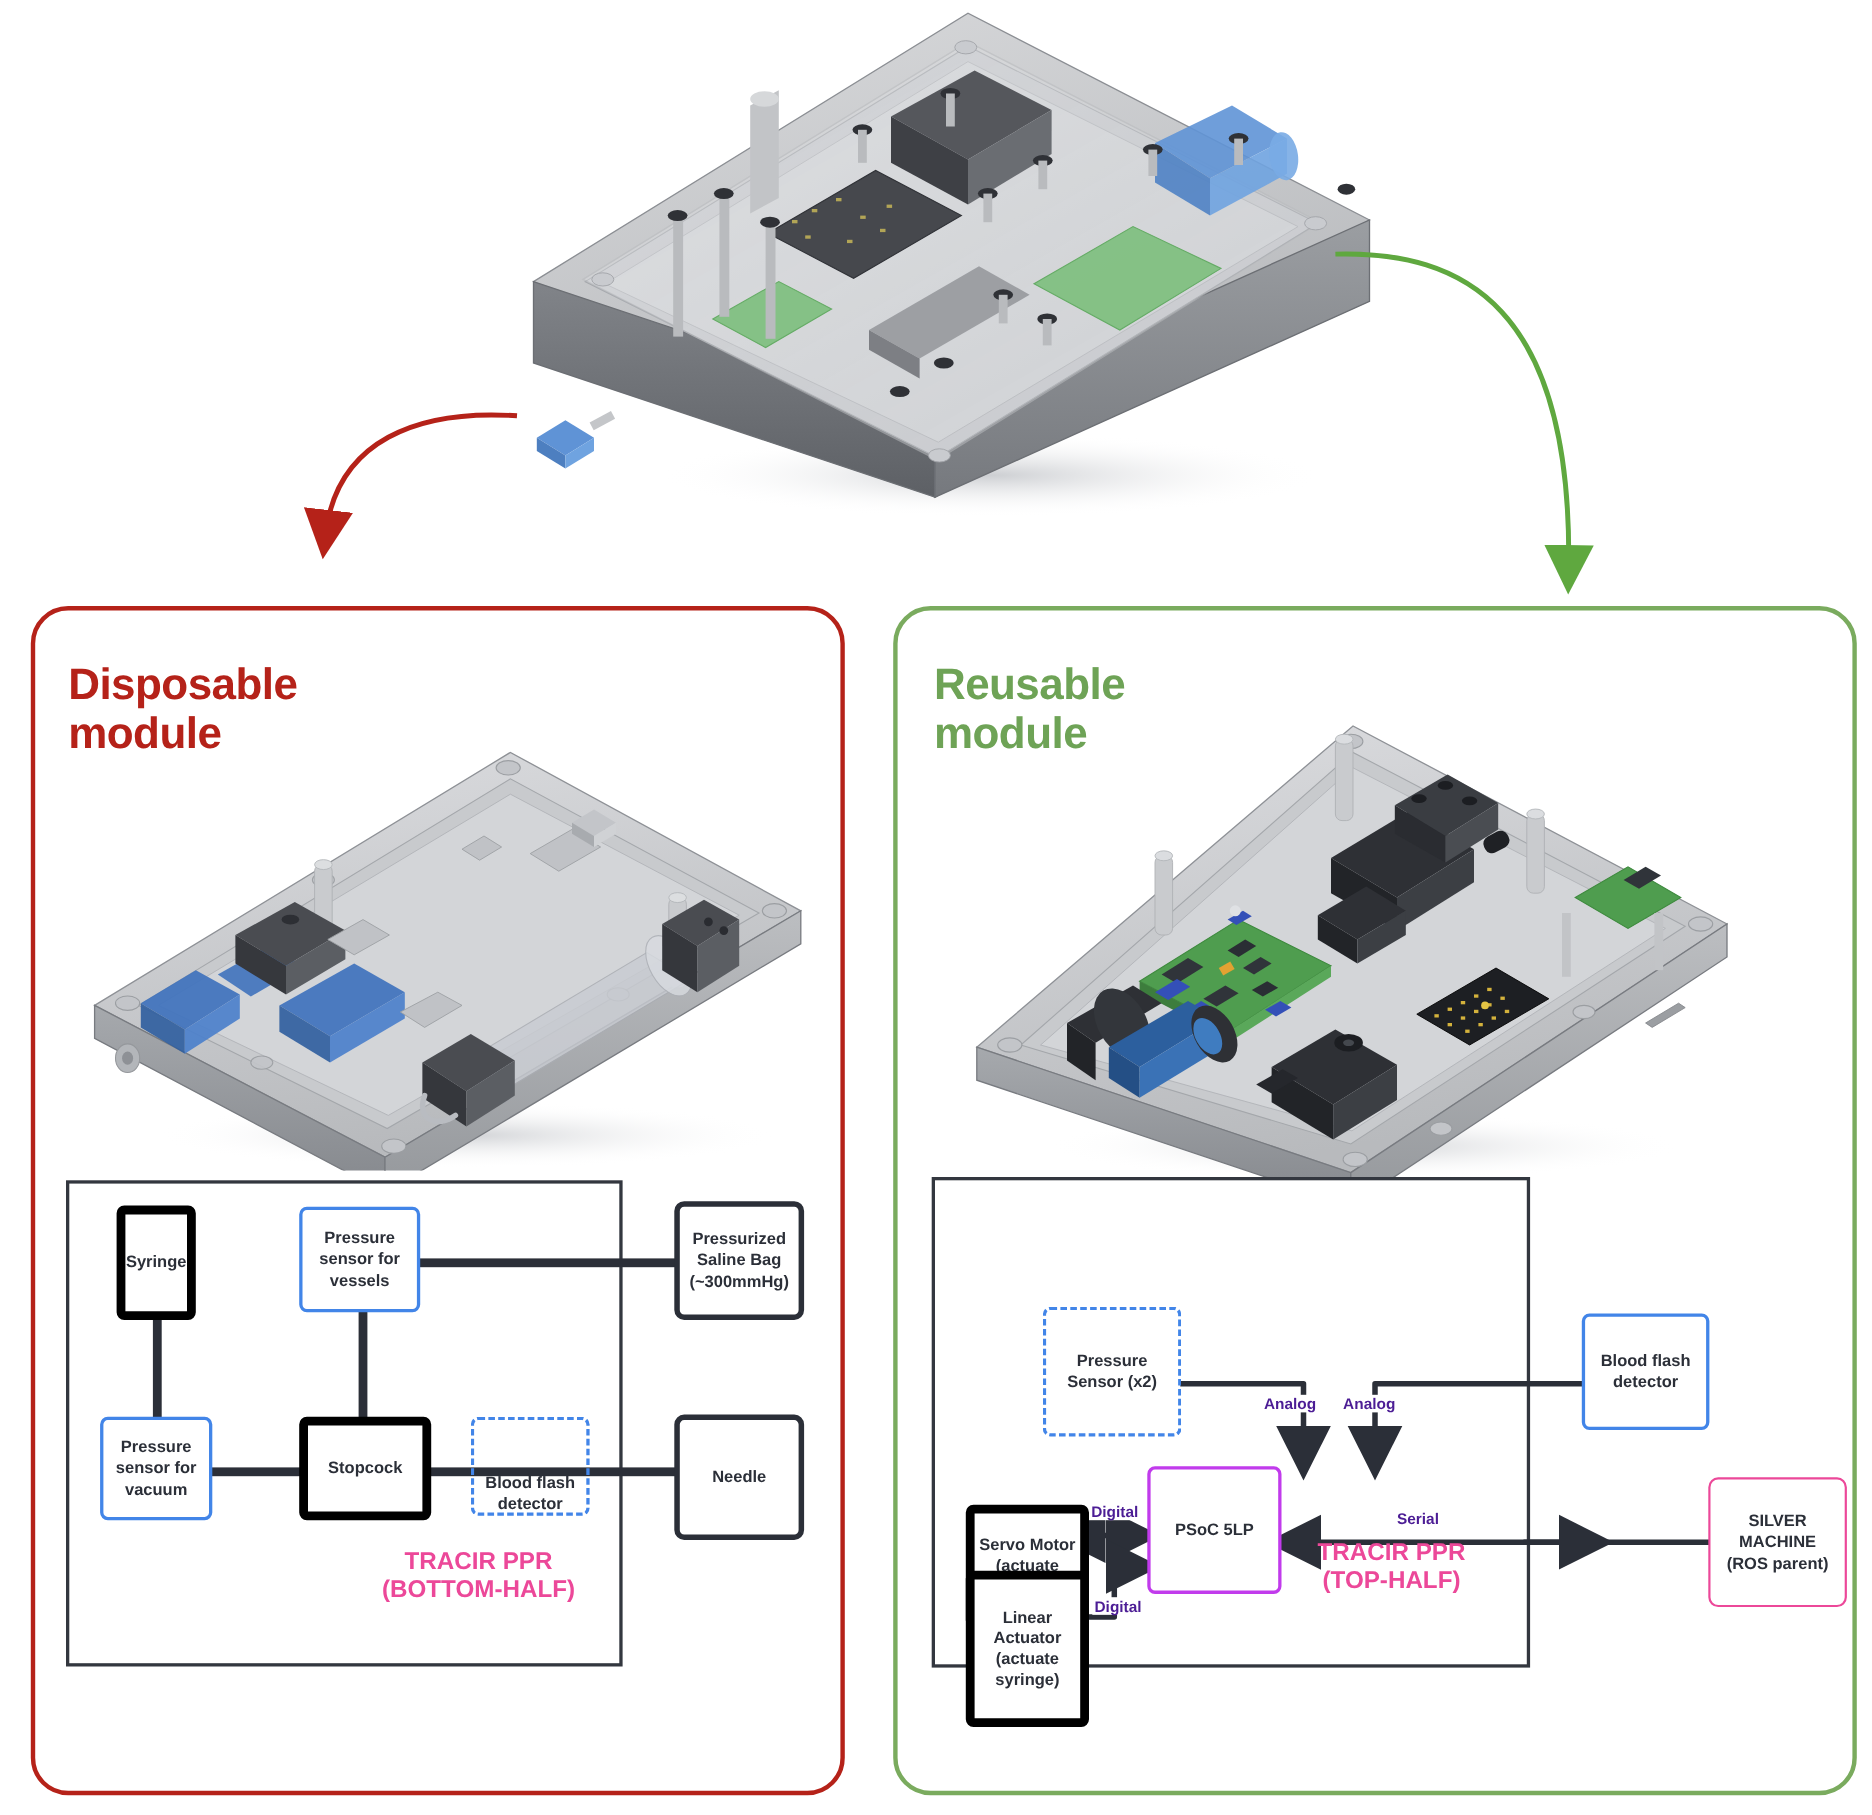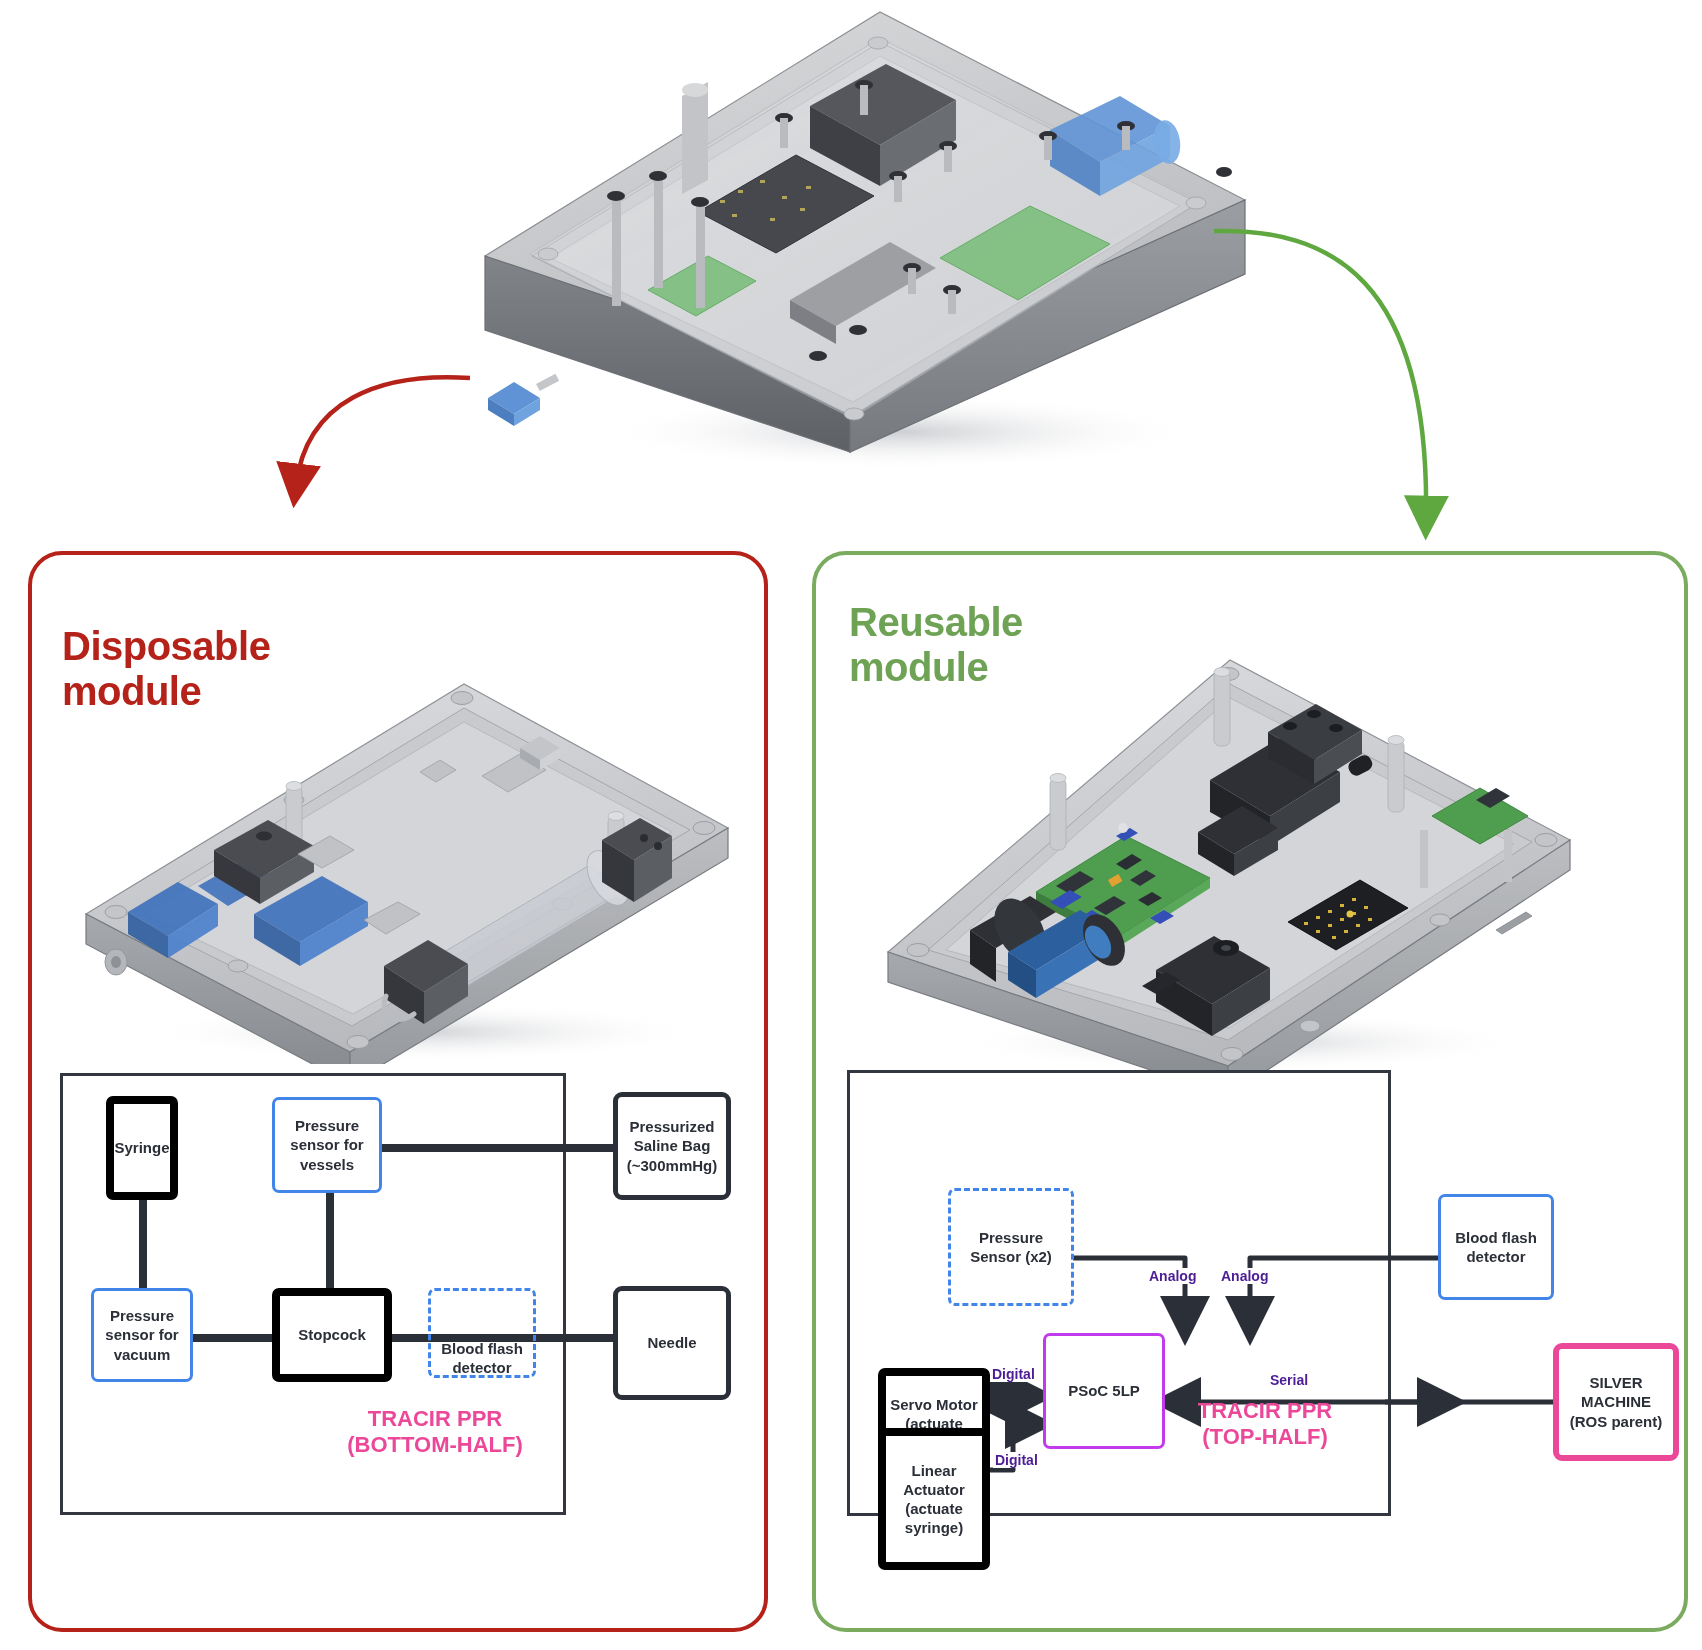--- a/index.html
+++ b/index.html
@@ -6,21 +6,21 @@
   body{width:1702px;height:1650px;position:relative;overflow:hidden;
        font-family:"Liberation Sans","DejaVu Sans",sans-serif;color:#2b2f38;}
 
   
   .panel{position:absolute;border-radius:34px;background:#fff;}
   #panel-disposable{left:28px;top:551px;width:732px;height:1073px;border:4px solid #b52219;}
   #panel-reusable{left:812px;top:551px;width:868px;height:1073px;border:4px solid #7aab5e;}
 
   .module-title{position:absolute;font-size:40px;font-weight:bold;line-height:1.12;
                 letter-spacing:-0.5px;white-space:pre-line;}
-  #title-disposable{left:62px;top:624px;color:#b52219;}
+  #title-disposable{left:62px;top:600px;color:#b52219;}
   #title-reusable{left:849px;top:600px;color:#6ea356;}
 
   
   .bd-frame{position:absolute;border:3px solid #33373f;background:#fff;}
   #bd-left{left:60px;top:1073px;width:500px;height:436px;}
   #bd-right{left:847px;top:1070px;width:538px;height:440px;}
 
   .bd-caption{position:absolute;font-size:22px;font-weight:bold;color:#ec4899;
               text-align:center;line-height:1.2;white-space:pre-line;}
   #cap-left{left:330px;top:1406px;width:210px;}
@@ -28,21 +28,21 @@
 
   
   .node{position:absolute;box-sizing:border-box;display:flex;align-items:center;
         justify-content:center;text-align:center;background:#fff;border-radius:7px;
         font-size:15px;font-weight:bold;line-height:1.28;color:#2b2f38;
         white-space:pre-line;padding:2px 4px;}
   .node.blue{border:3px solid #4285e8;}
   .node.orange{border:8px solid #000000;}
   .node.purple{border:3px solid #c13bec;}
   .node.black{border:5px solid #2b2f38;border-radius:9px;}
-  .node.red{border:6px solid #ec4899;border-radius:9px;}
+  .node.red{border:2px solid #ec4899;border-radius:9px;}
   .node.dashed{border:3px dashed #4285e8;background:transparent;}
 
   .caption-under{position:absolute;font-size:15px;font-weight:bold;text-align:center;
                  color:#2b2f38;line-height:1.25;white-space:pre-line;}
 
   
   .wire{position:absolute;background:#2b2f38;}
   .wire.h{height:7px;}
   .wire.v{width:7px;}
 

